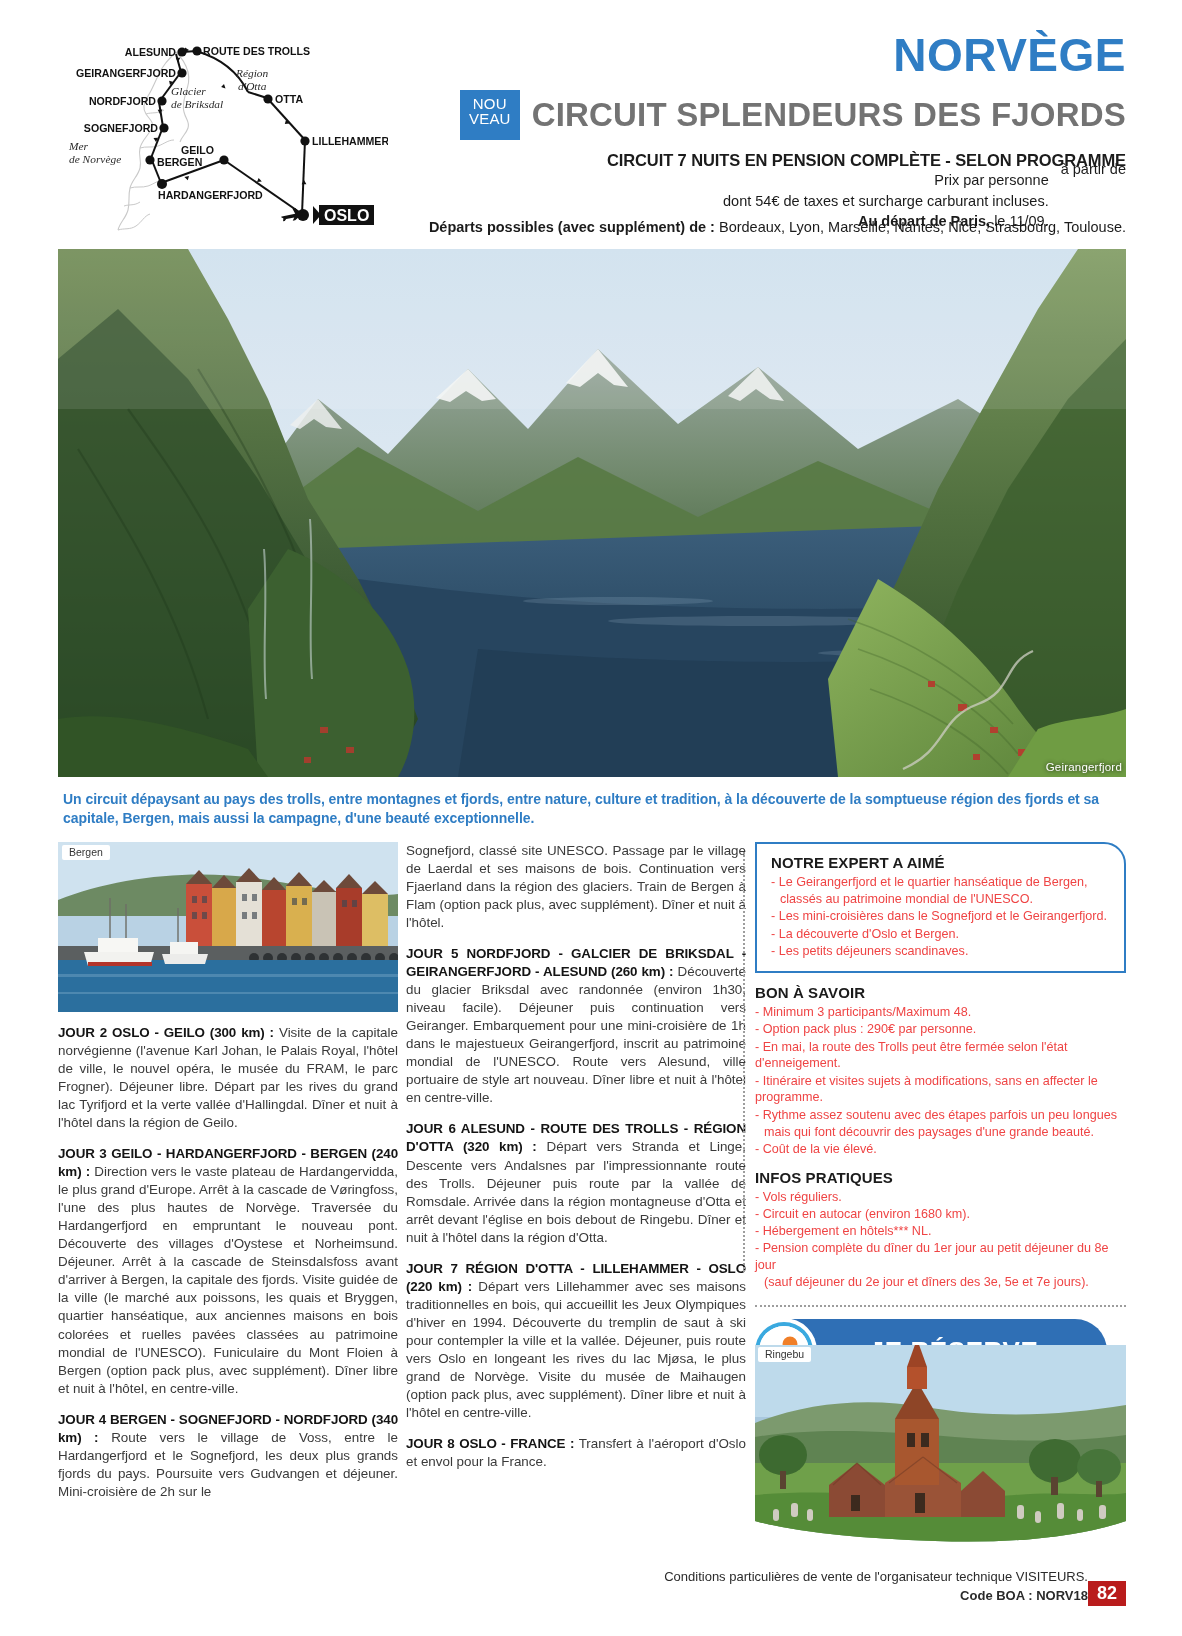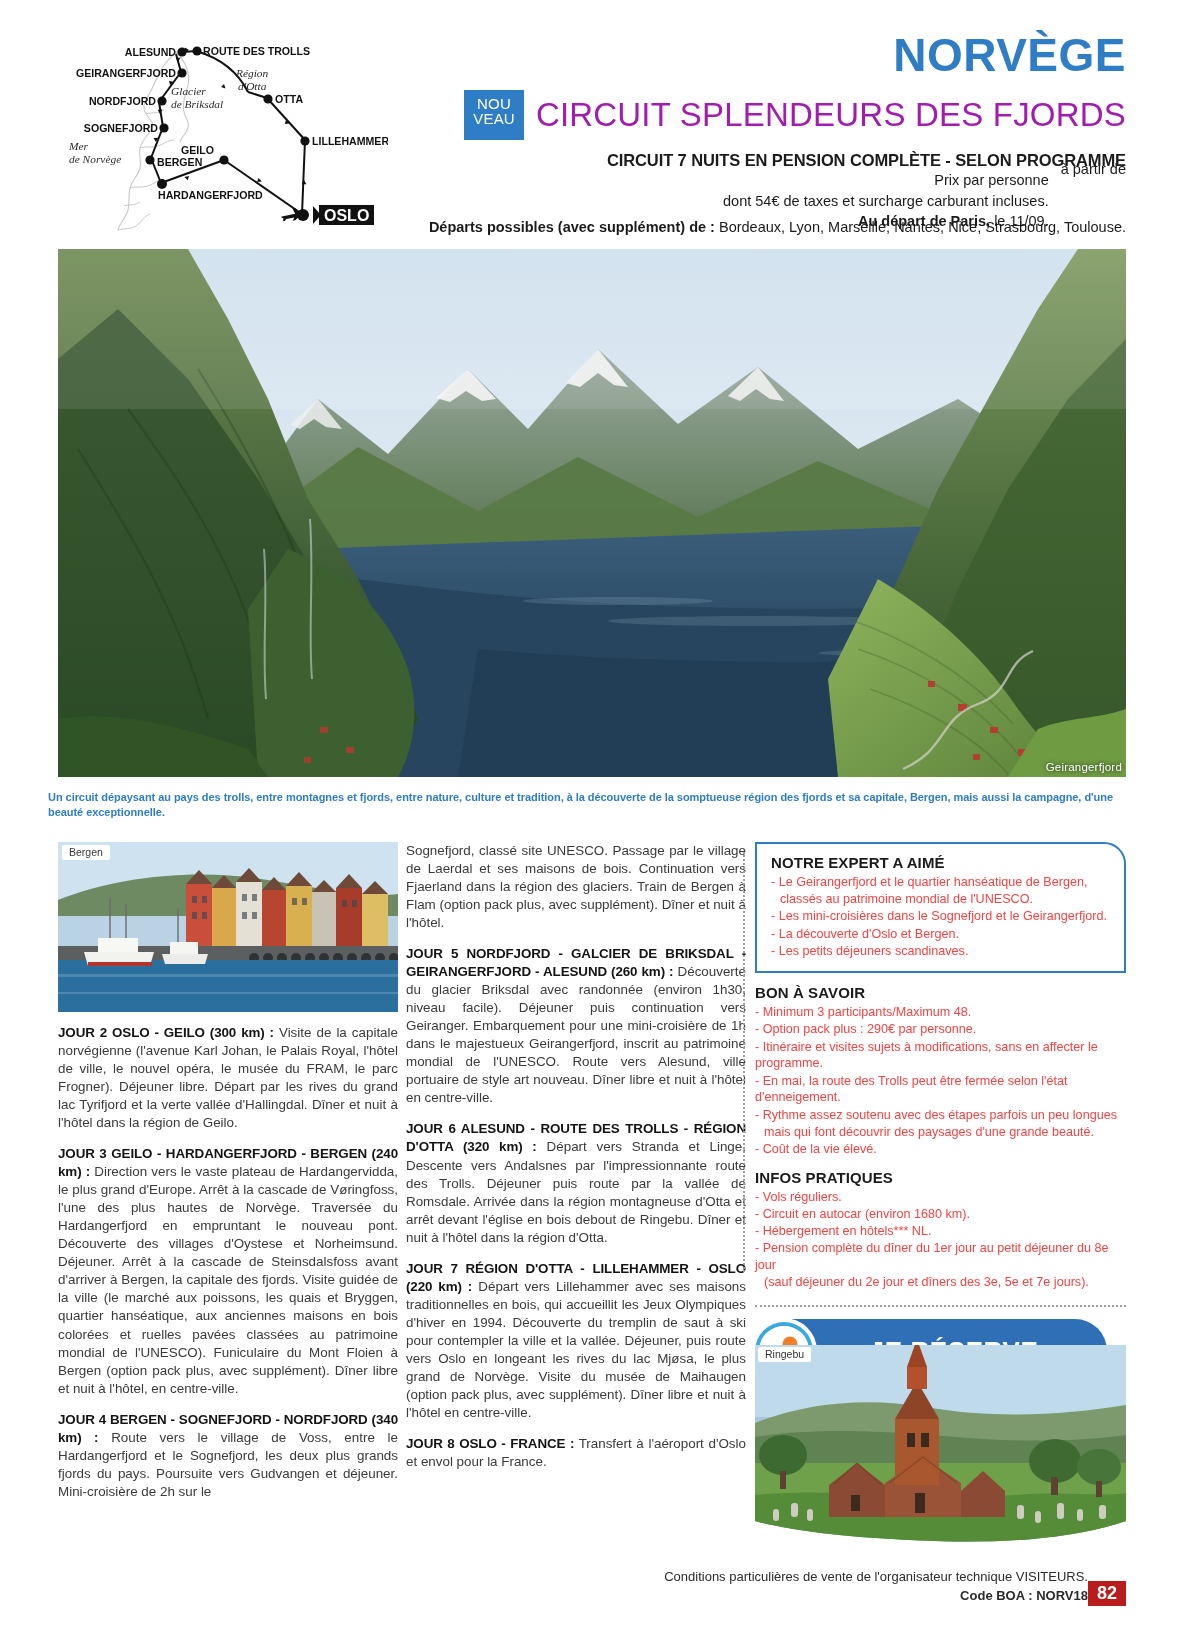--- a/index.html
+++ b/index.html
@@ -27,21 +27,21 @@
   }
   .subtitle-row{
     display:flex;align-items:center;justify-content:flex-end;gap:12px;margin-top:12px;
   }
   .nouveau-badge{
     background:#2f7dc4;color:#fff;font-weight:normal;font-size:15px;line-height:1.02;
     padding:6px 9px 13px 9px;text-align:center;letter-spacing:0.2px;
   }
   .nouveau-badge span{display:block;}
   .subtitle{
-    font-size:33px;color:#a21caf;letter-spacing:0.2px;font-weight:400;white-space:nowrap;
+    font-size:33px;color:#737373;letter-spacing:0.2px;font-weight:700;white-space:nowrap;
   }
   .tagline{
     margin-top:11px;font-size:16.5px;font-weight:bold;color:#1b1b1b;letter-spacing:-0.1px;
   }
 
   .price-area{position:absolute;right:56px;top:160px;width:760px;}
   .price-flex{display:flex;justify-content:flex-end;align-items:flex-start;}
   .price-text{text-align:right;font-size:14.5px;color:#1b1b1b;line-height:1.42;padding-top:10px;}
   .price-text .bold{font-weight:bold;}
   .price-num-wrap{text-align:right;margin-left:12px;padding-top:2px;}
@@ -58,22 +58,22 @@
   .hero{position:absolute;left:58px;top:249px;width:1068px;height:528px;overflow:hidden;}
   .hero-caption{
     position:absolute;right:4px;bottom:4px;
     color:#fff;font-size:11.5px;
     text-shadow:0 0 4px rgba(0,0,0,.85);
     letter-spacing:.2px;
   }
 
   
   .intro{
-    position:absolute;left:48px;top:790px;width:1068px;
-    color:#2f7dc4;font-weight:bold;font-size:11px;line-height:1.34;letter-spacing:-0.05px;
+    position:absolute;left:63px;top:790px;width:1068px;
+    color:#2f7dc4;font-weight:bold;font-size:14px;line-height:1.34;letter-spacing:-0.05px;
   }
 
   
   .col{position:absolute;top:842px;}
   .col-left{left:58px;width:340px;}
   .col-mid{left:406px;width:340px;}
   .col-right{left:755px;width:371px;}
 
   .photo{width:340px;height:0;position:relative;overflow:hidden;}
   .photo-cap{
@@ -484,22 +484,22 @@
         <div>- La découverte d'Oslo et Bergen.</div>
         <div>- Les petits déjeuners scandinaves.</div>
       </div>
     </div>
 
     <div class="sec">
       <div class="box-title">BON À SAVOIR</div>
       <div class="box-list">
         <div>- Minimum 3 participants/Maximum 48.</div>
         <div>- Option pack plus : 290€ par personne.</div>
+        <div>- En mai, la route des Trolls peut être fermée selon l'état d'enneigement.</div>
         <div>- Itinéraire et visites sujets à modifications, sans en affecter le programme.</div>
-        <div>- En mai, la route des Trolls peut être fermée selon l'état d'enneigement.</div>
         <div>- Rythme assez soutenu avec des étapes parfois un peu longues</div>
         <div class="sub">mais qui font découvrir des paysages d'une grande beauté.</div>
         <div>- Coût de la vie élevé.</div>
       </div>
     </div>
 
     <div class="sec">
       <div class="box-title">INFOS PRATIQUES</div>
       <div class="box-list">
         <div>- Vols réguliers.</div>

